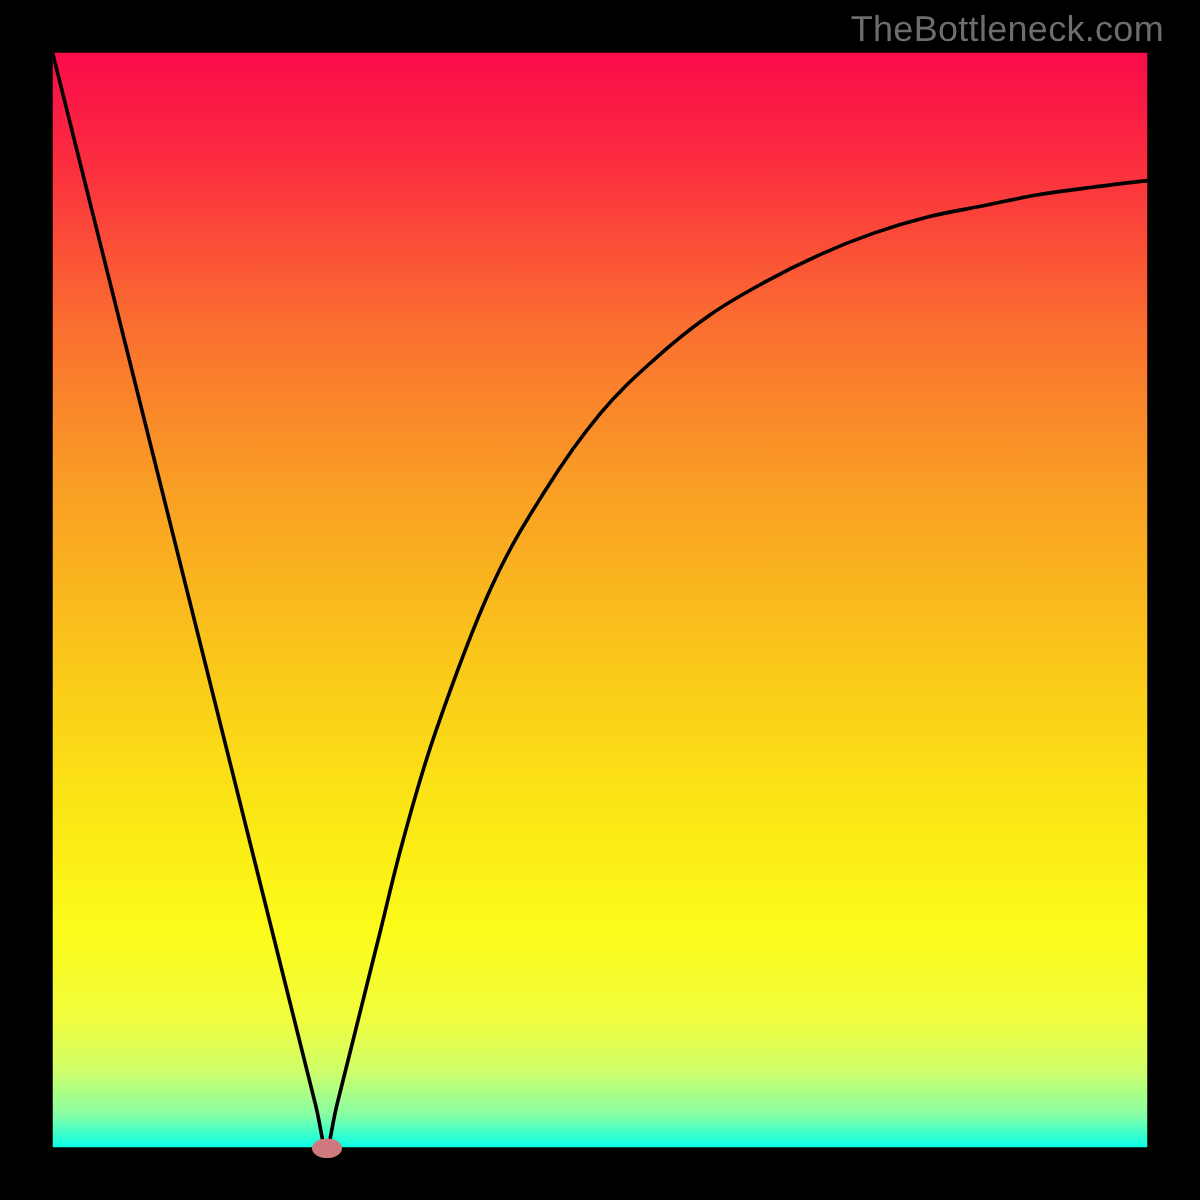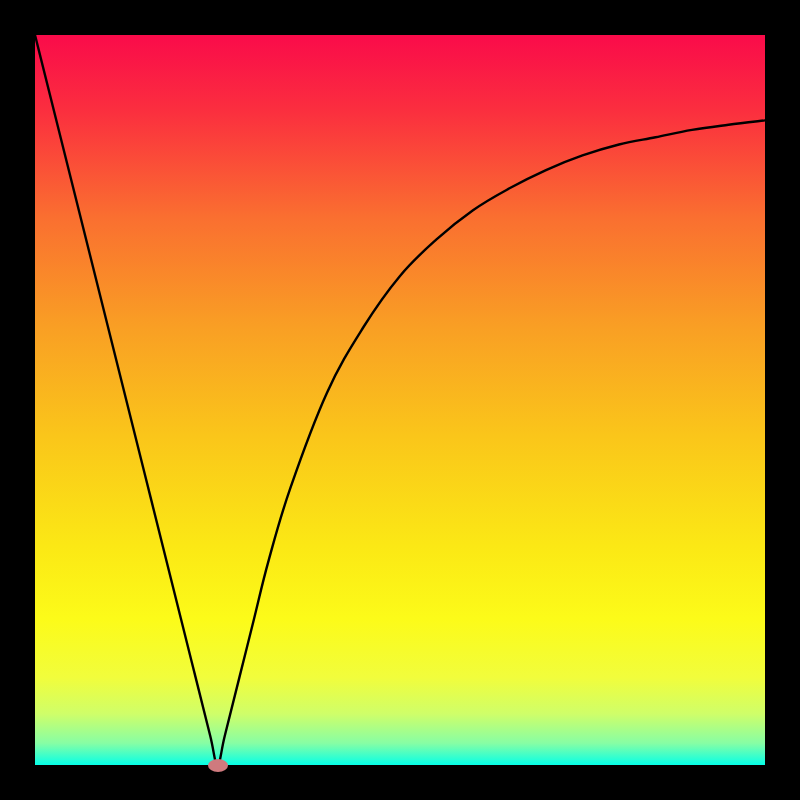--- a/index.html
+++ b/index.html
@@ -47,20 +47,21 @@
     height: 13px;
     background: #cf7a7e;
     border-radius: 50%;
   }
 </style>
 </head>
 <body>
 
 <div class="frame">
 
+  <div class="watermark">TheBottleneck.com</div>
 
   <div class="plot-area">
 
     <svg viewBox="0 0 730 730" preserveAspectRatio="none">
       <defs>
         <linearGradient id="bg-grad" x1="0" y1="0" x2="0" y2="1">
         <stop offset="0%" stop-color="#fa0b4a"></stop>
             <stop offset="10%" stop-color="#fb2d3f"></stop>
             <stop offset="25%" stop-color="#fa6f30"></stop>
             <stop offset="40%" stop-color="#f99f24"></stop>

